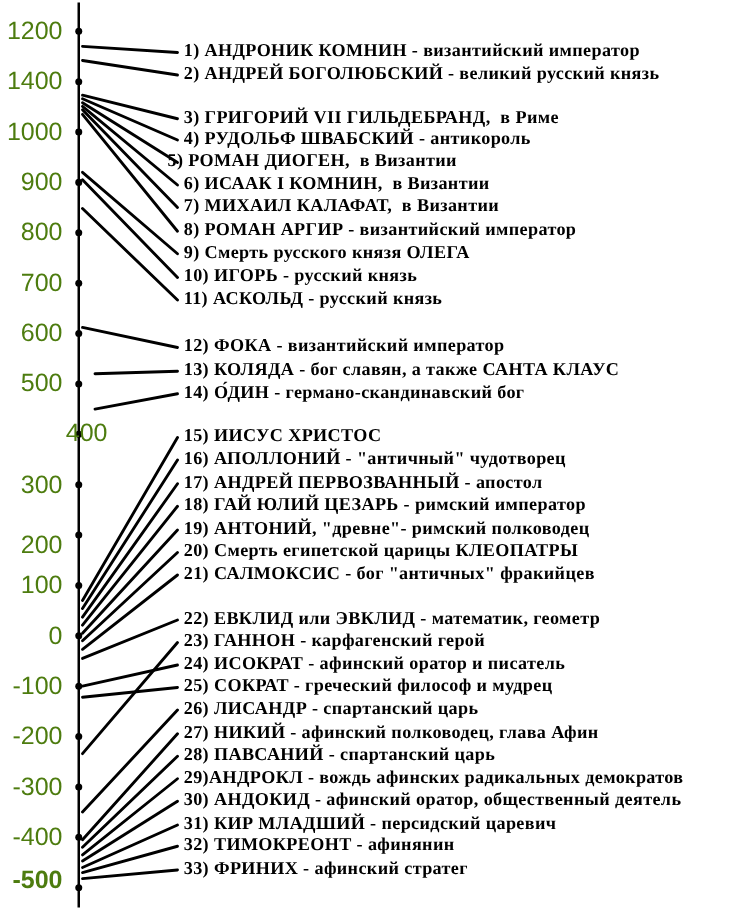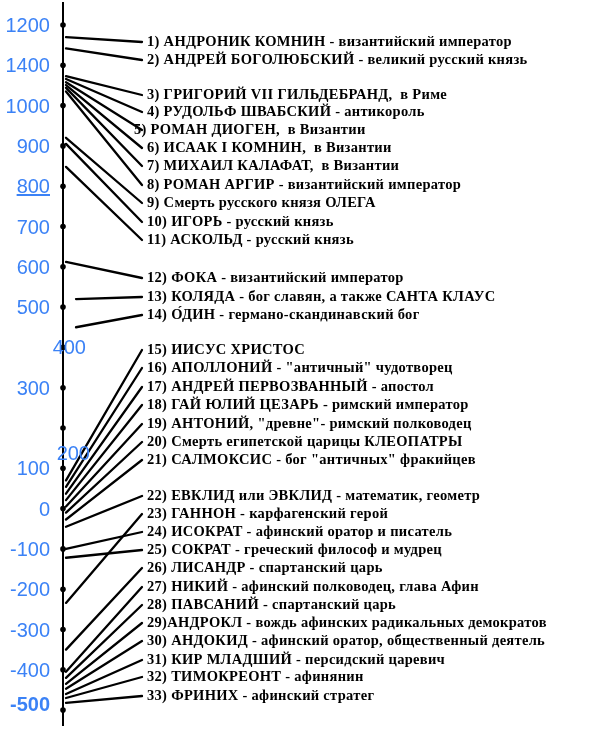--- a/index.html
+++ b/index.html
@@ -3,21 +3,21 @@
 <meta charset="utf-8">
 <style>
   html,body{margin:0;padding:0;background:#fff;}
   .stage{
     position:relative;width:600px;height:729px;background:#fff;overflow:hidden;
     font-family:"Liberation Serif",serif;color:#000;
   }
   .tick-label{
     position:absolute;left:0;width:50px;text-align:right;
     font-family:"Liberation Sans",sans-serif;font-size:20px;font-weight:400;
-    line-height:24px;color:#3b82f6;white-space:pre;
+    line-height:24px;color:#4d7c0f;white-space:pre;
   }
   .entry-label{
     position:absolute;height:18px;line-height:18px;
     font-family:"Liberation Serif",serif;font-size:14.5px;font-weight:700;
     letter-spacing:0.3px;color:#000;white-space:pre;
   }
   svg{position:absolute;left:0;top:0;}
 </style>
 </head>
 <body>
@@ -75,27 +75,27 @@
       <line x1="66" y1="688.741" x2="142" y2="641" stroke="#000000" stroke-width="2.3" stroke-linecap="round"></line>
       <line x1="66" y1="693.98" x2="142" y2="660" stroke="#000000" stroke-width="2.3" stroke-linecap="round"></line>
       <line x1="66" y1="698.01" x2="142" y2="677" stroke="#000000" stroke-width="2.3" stroke-linecap="round"></line>
       <line x1="66" y1="702.846" x2="142" y2="696" stroke="#000000" stroke-width="2.3" stroke-linecap="round"></line>
     </svg>
   <div id="tick-layer">
       <div class="tick-label" style="top: 13px; width: 50px;">1200</div>
       <div class="tick-label" style="top: 53.3px; width: 50px;">1400</div>
       <div class="tick-label" style="top: 93.6px; width: 50px;">1000</div>
       <div class="tick-label" style="top: 133.9px; width: 50px;">900</div>
-      <div class="tick-label" style="top: 174.2px; width: 50px; text-decoration: underline;">800</div>
+      <div class="tick-label" style="top: 174.2px; width: 50px;">800</div>
       <div class="tick-label" style="top: 214.5px; width: 50px;">700</div>
       <div class="tick-label" style="top: 254.8px; width: 50px;">600</div>
       <div class="tick-label" style="top: 295.1px; width: 50px;">500</div>
       <div class="tick-label" style="top: 335.4px; width: 50px; margin-left: 36px;">400</div>
       <div class="tick-label" style="top: 375.7px; width: 50px;">300</div>
-      <div class="tick-label" style="top: 441px; width: 50px; padding-left: 40px;">200</div>
+      <div class="tick-label" style="top: 424px; width: 50px;">200</div>
       <div class="tick-label" style="top: 456.3px; width: 50px;">100</div>
       <div class="tick-label" style="top: 496.6px; width: 50px;">0</div>
       <div class="tick-label" style="top: 536.9px; width: 50px;">-100</div>
       <div class="tick-label" style="top: 577.2px; width: 50px;">-200</div>
       <div class="tick-label" style="top: 617.5px; width: 50px;">-300</div>
       <div class="tick-label" style="top: 657.8px; width: 50px;">-400</div>
       <div class="tick-label" style="top: 692px; width: 50px; font-weight: bold;">-500</div>
     </div>
   <div id="entry-layer">
       <div class="entry-label" style="left: 147px; top: 32px;">1) АНДРОНИК КОМНИН - византийский император</div>

